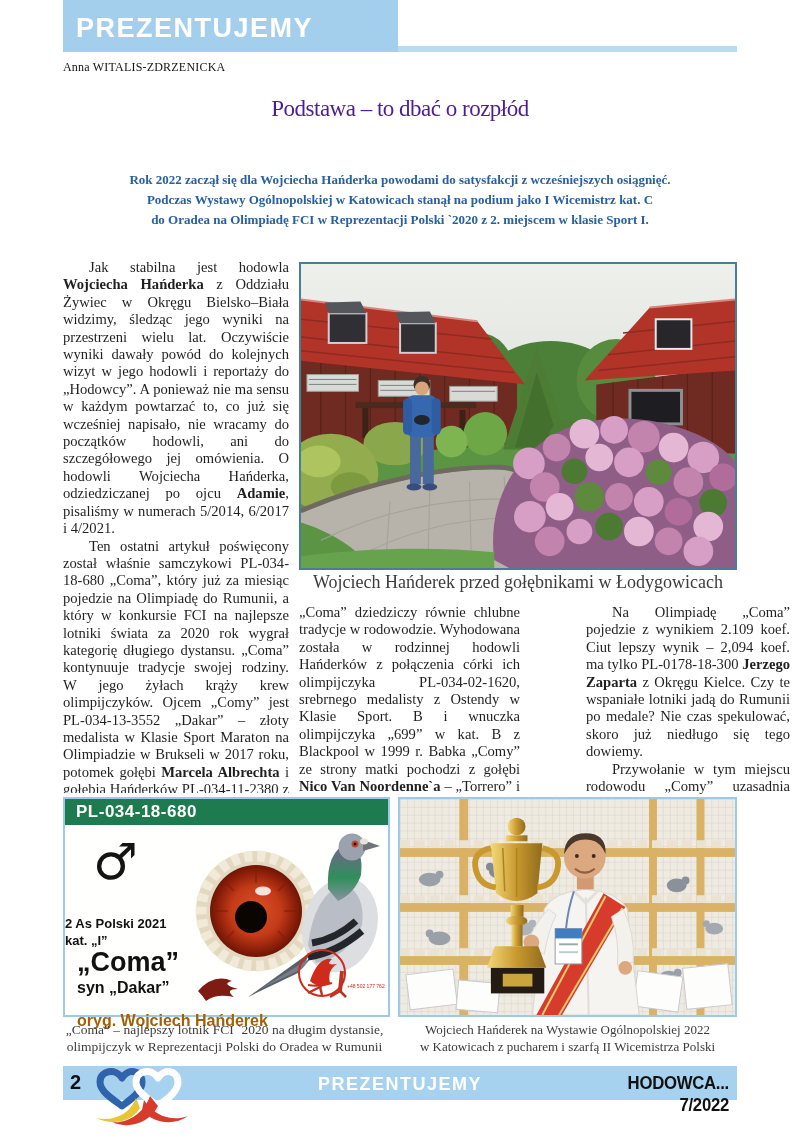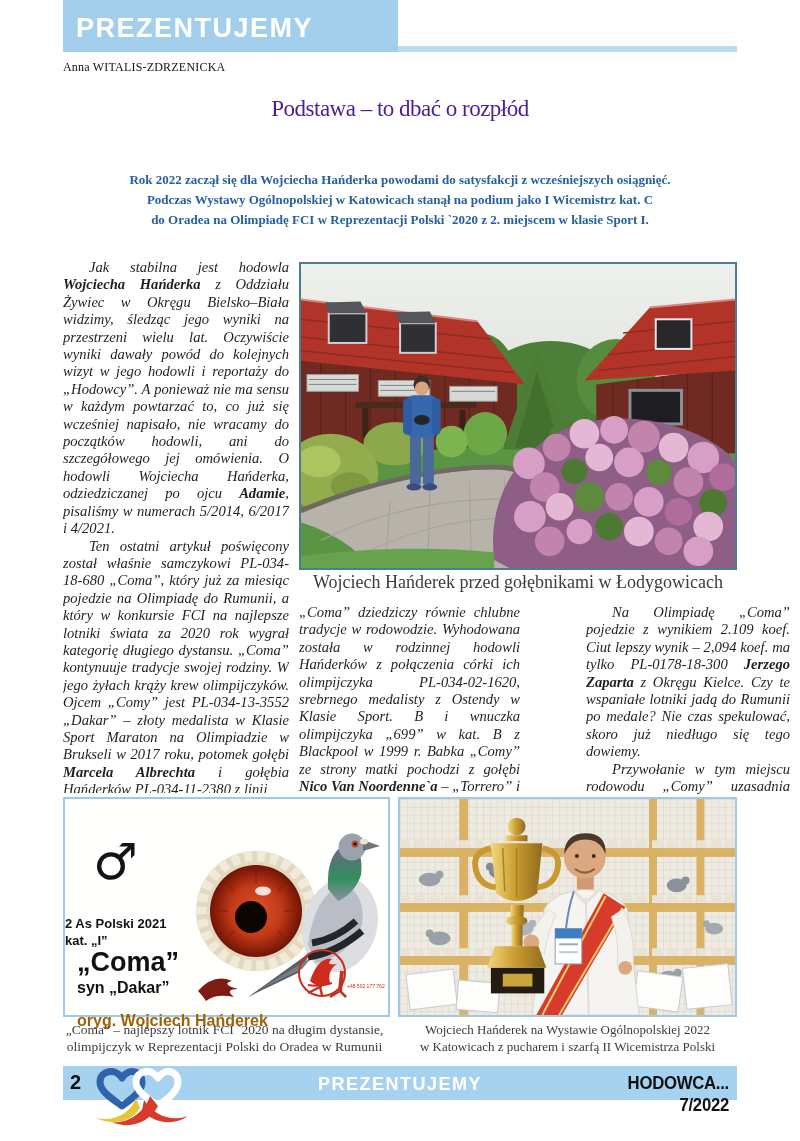--- a/index.html
+++ b/index.html
@@ -11,21 +11,21 @@
   
   .hdr-block{left:63px;top:0;width:335px;height:52px;background:#a3cfec;}
   .hdr-label{left:76px;top:13px;font-weight:bold;font-size:27px;color:#ffffff;letter-spacing:1.5px;}
   .hdr-strip{left:398px;top:46px;width:339px;height:6px;background:#b9dcf3;}
   .author{left:63px;top:60px;font-size:12px;color:#141414;letter-spacing:.2px;}
   .title{left:63px;top:96px;width:674px;text-align:center;font-weight:normal;font-size:23px;color:#4c1d95;letter-spacing:-.5px;}
   .lead{left:70px;top:170px;width:660px;text-align:center;color:#27609f;font-weight:bold;font-size:13px;line-height:20px;}
 
   
   .bodycol{position:absolute;text-align:justify;font-size:14.6px;line-height:17.4px;color:#1f1f1f;}
-  .bodycol .para{margin:0;font-style:italic;}
+  .bodycol .para{margin:0;}
   .bodycol .para.indent{text-indent:26px;}
   #col1{left:63px;top:259px;width:226px;height:534px;overflow:hidden;}
   #col2{left:299px;top:604px;width:221px;height:190px;overflow:hidden;}
   #col3{left:550px;top:604px;width:204px;height:190px;overflow:hidden;margin-left:36px;}
 
   
   .garden-photo{left:299px;top:262px;width:434px;height:304px;border:2px solid #4a7e95;background:#e8eae6;}
   .garden-photo svg,.trophy-photo svg,.card-art svg,.hearts svg{display:block;}
   .caption{color:#3c3c3c;font-size:18px;text-align:center;line-height:16.5px;}
   .cap-main{left:299px;top:574px;width:438px;}
@@ -223,20 +223,21 @@
         <circle cx="371" cy="281" r="14" fill="#c283ad"></circle>
           <circle cx="401" cy="291" r="15" fill="#d79fc6"></circle>
       </g>
     </g>
     <path d="M0,296 C60,288 130,286 195,292 L195,308 L0,308 Z" fill="#67a24c"></path>
   </svg>
 </div>
 <div class="abs caption cap-main">Wojciech Hańderek przed gołębnikami w Łodygowicach</div>
 
 <div class="abs pigeon-card">
+  <div class="card-green">PL-034-18-680</div>
   <div class="card-art">
     <svg width="218" height="192" viewBox="0 0 218 192">
       <defs>
         <radialGradient id="iris" cx="0.5" cy="0.5" r="0.5">
           <stop offset="0" stop-color="#e0512a"></stop>
             <stop offset="0.55" stop-color="#c23a17"></stop>
           <stop offset="0.85" stop-color="#8c1f0a"></stop>
             <stop offset="1" stop-color="#6e1506"></stop>
         </radialGradient>
         <linearGradient id="neckgrad" x1="0" y1="0" x2="0" y2="1">

